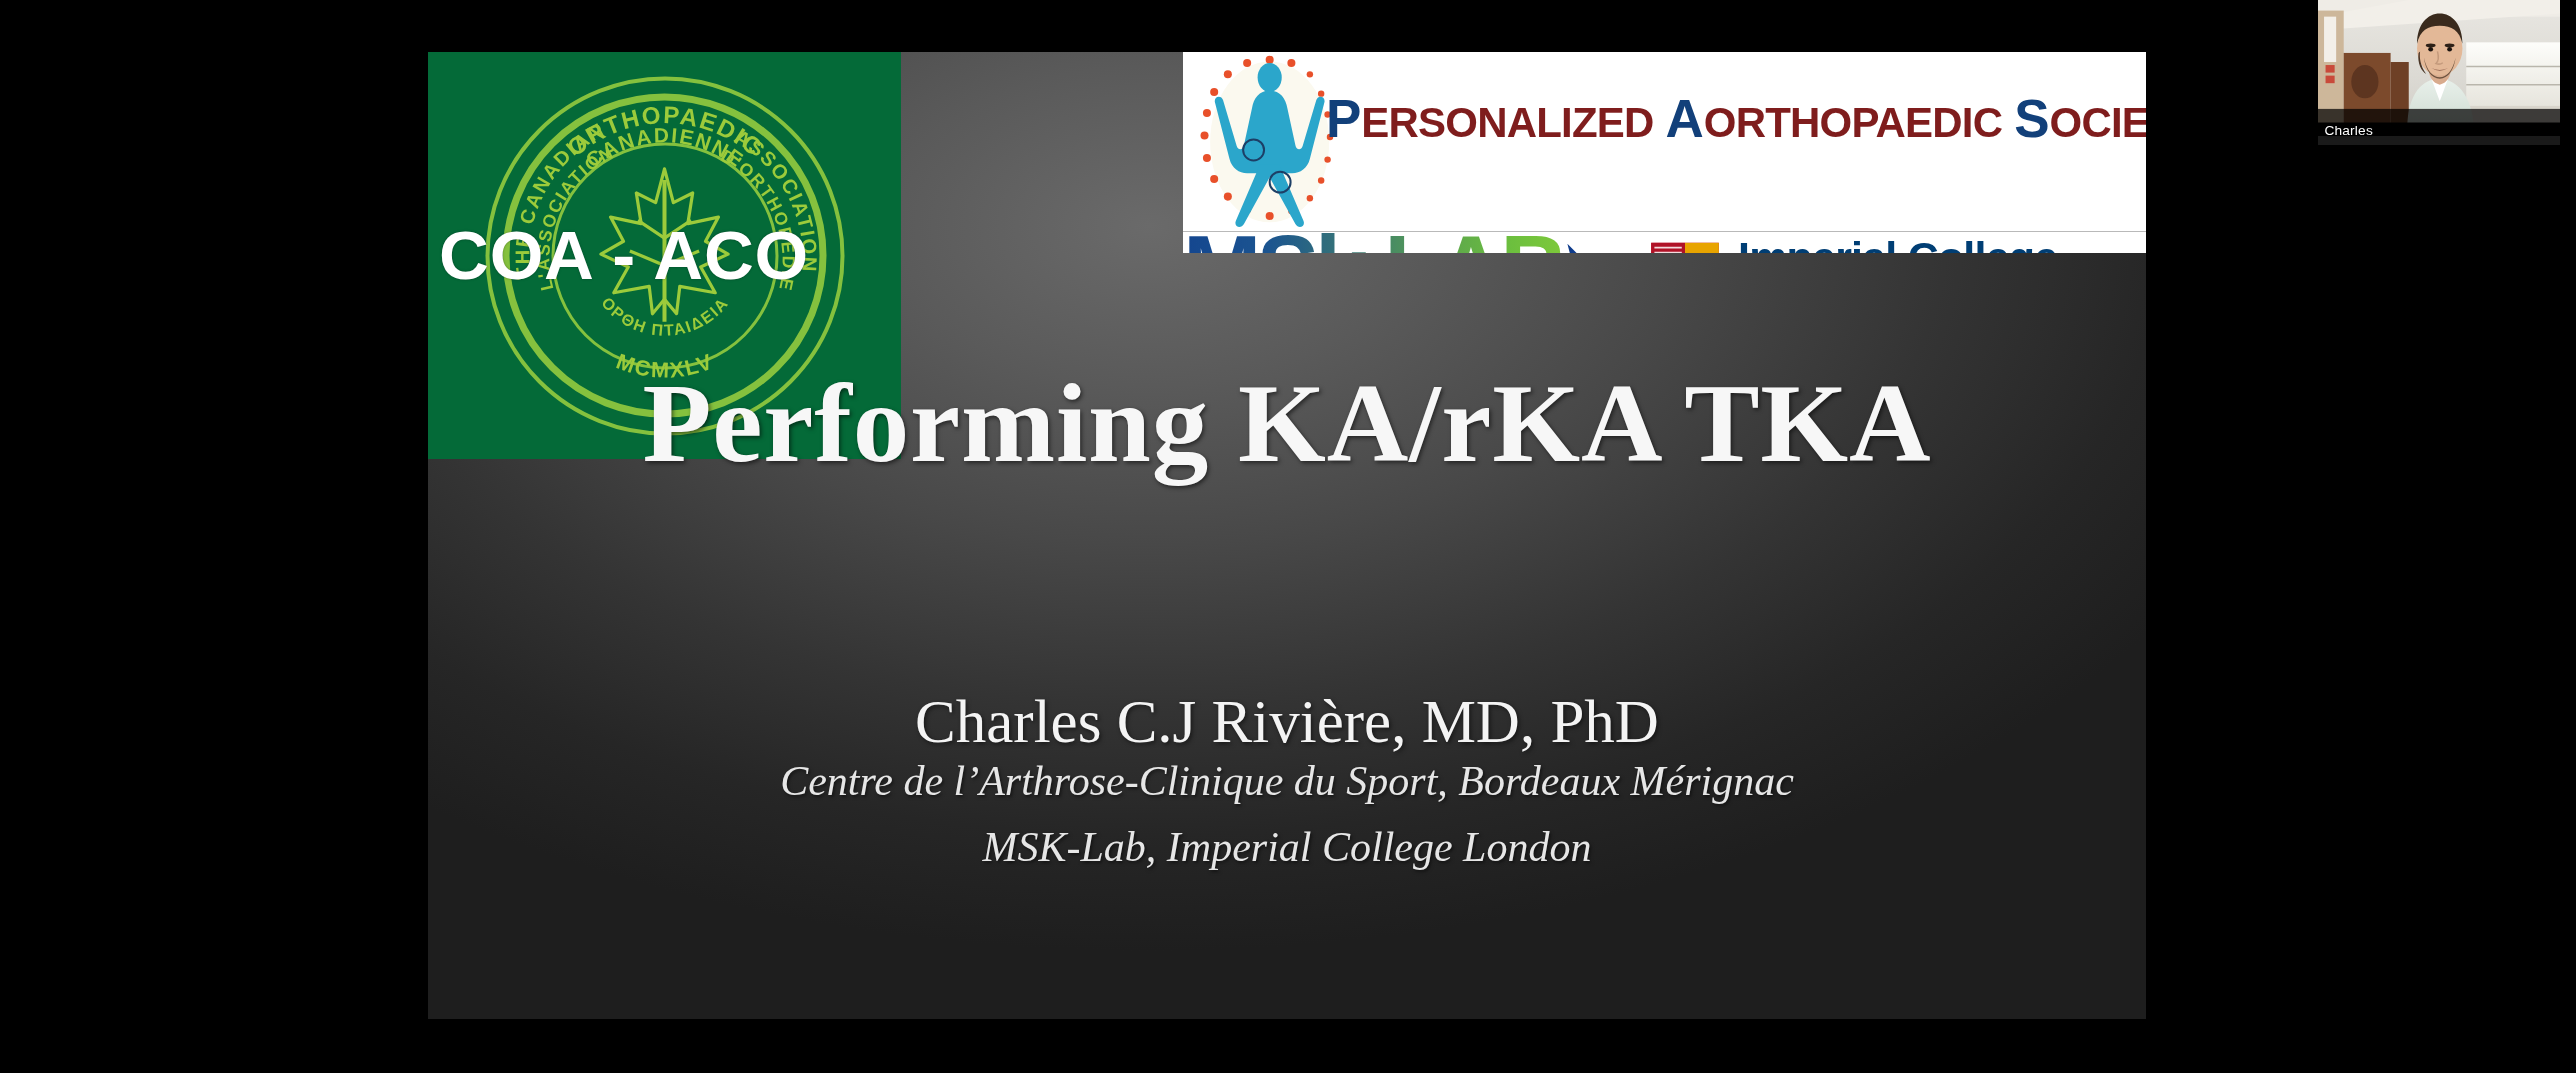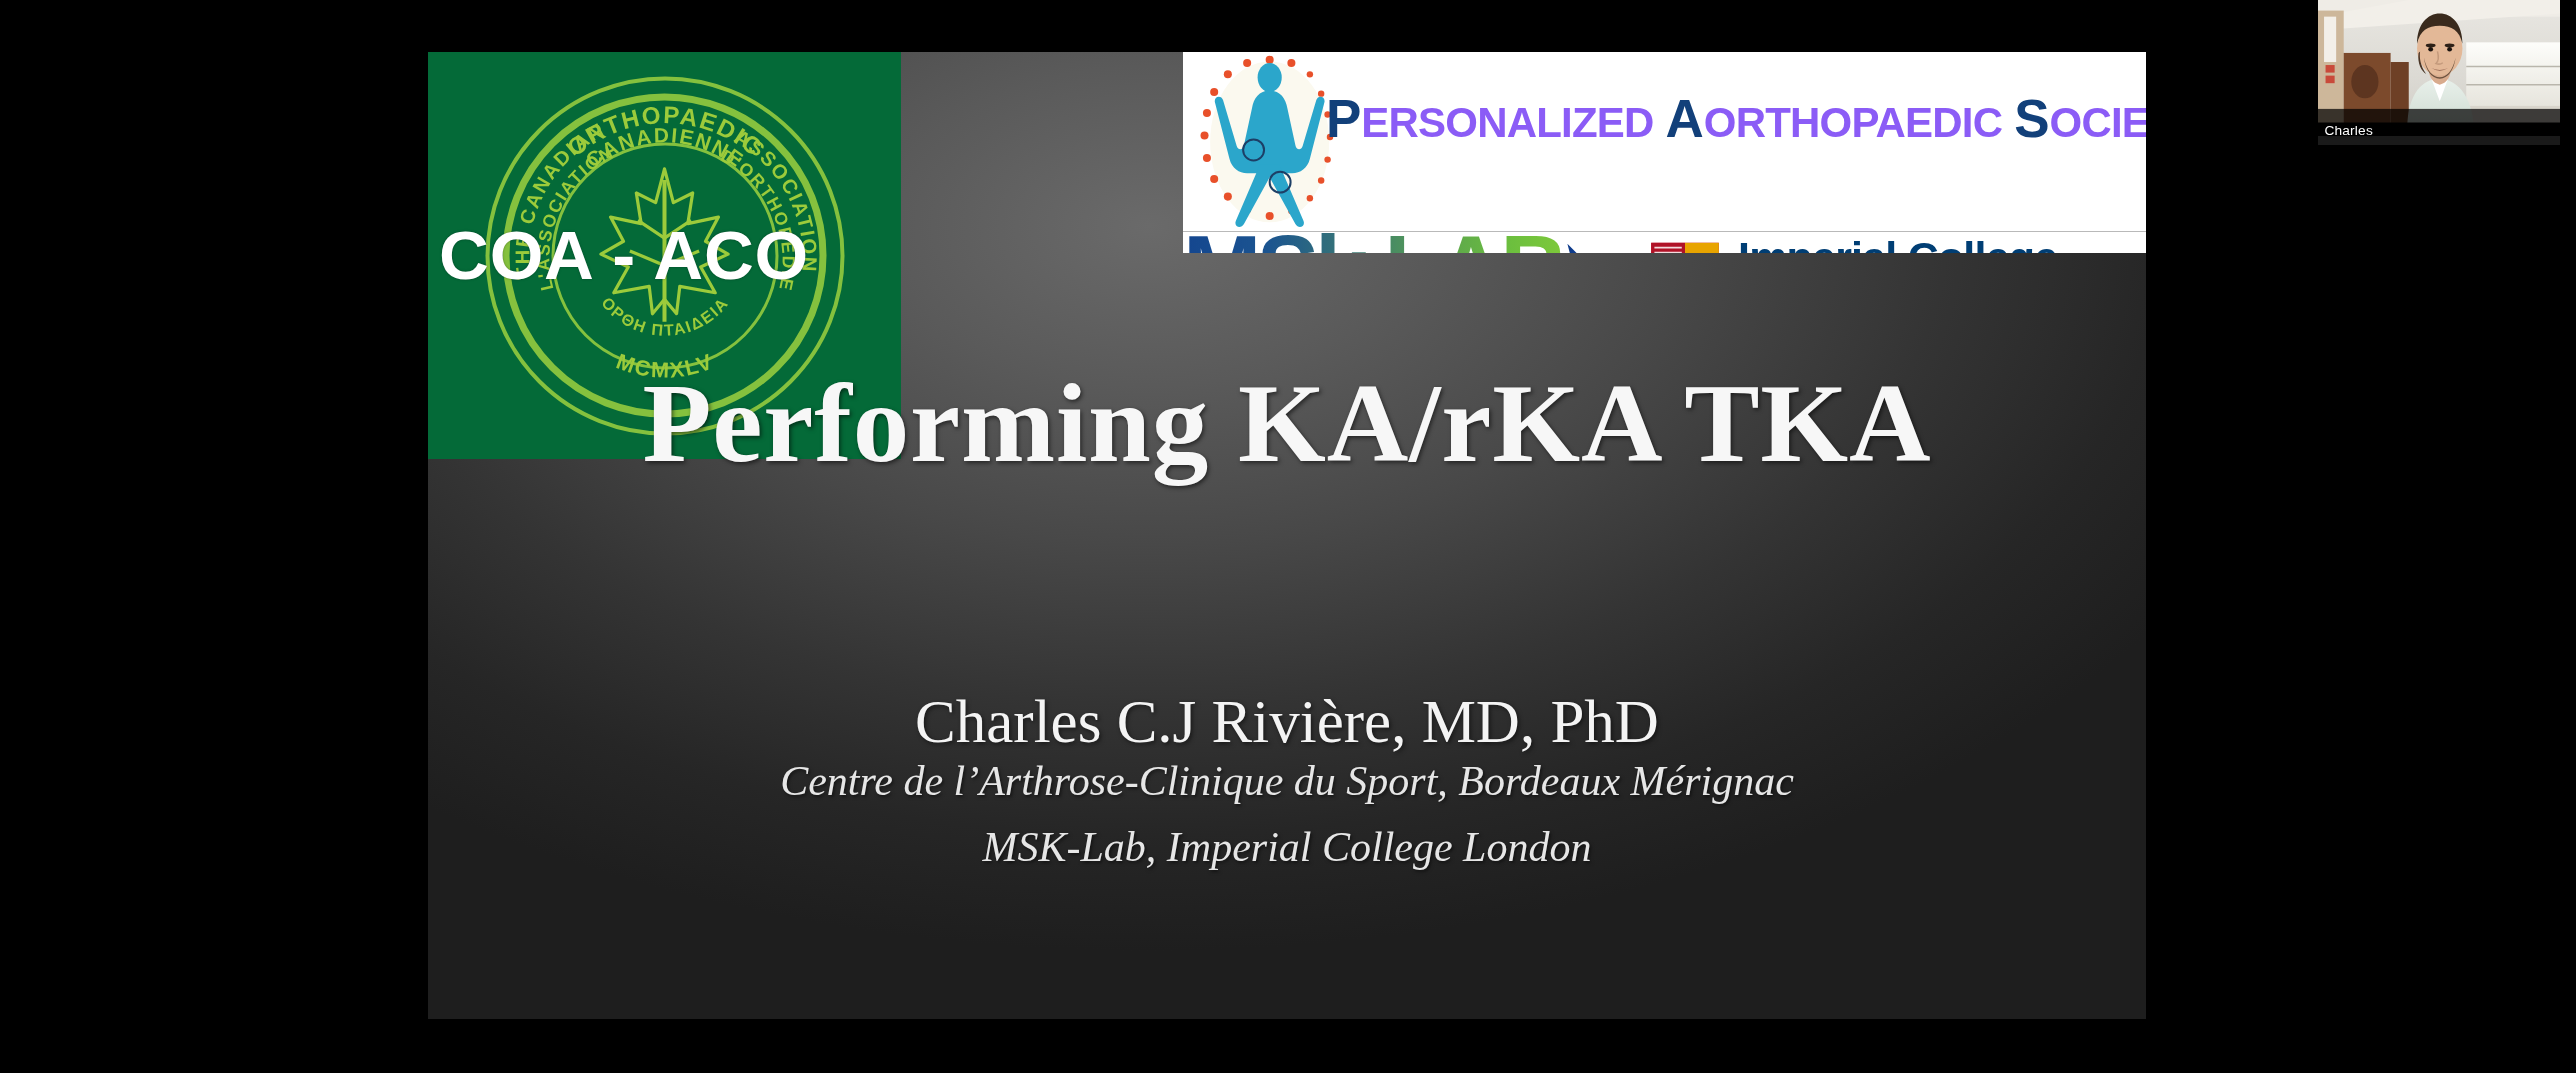--- a/index.html
+++ b/index.html
@@ -90,21 +90,21 @@
   #pas-figure { position:absolute; left:3.2px; top:-4.8px; width:177px; height:185px; }
   #pas-title {
     position:absolute; left:143px; top:40px;
     white-space:nowrap;
     font-family:"Liberation Sans", sans-serif;
     font-weight:700;
     font-size:43px;
     line-height:1;
   }
   #pas-title .cap { color:#12407a; font-size:53px; }
-  #pas-title .rest { color:#8b5cf6; font-size:42px; letter-spacing:-0.8px;margin-top:32px; }
+  #pas-title .rest { color:#7f1d1d; font-size:42px; letter-spacing:-0.8px;margin-top:32px; }
 
   #banner-divider {
     position:absolute; left:0; top:179px;
     width:100%; height:1.6px; background:#b9b9b9;
   }
 
   #msk-row {
     position:absolute; left:0; top:180px;
     width:100%; height:109px;
     background:#ffffff;

